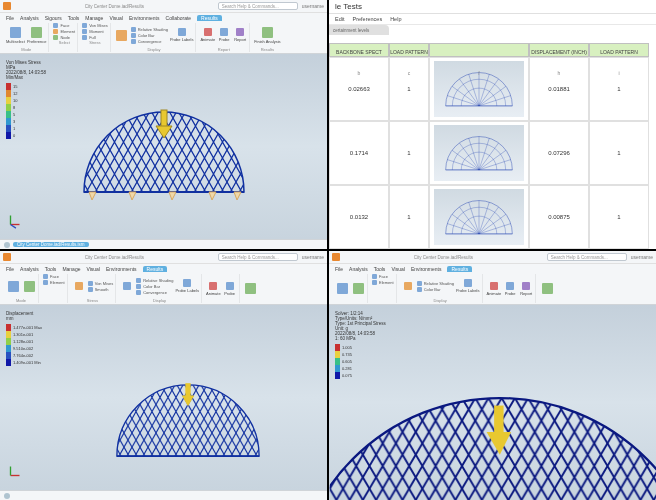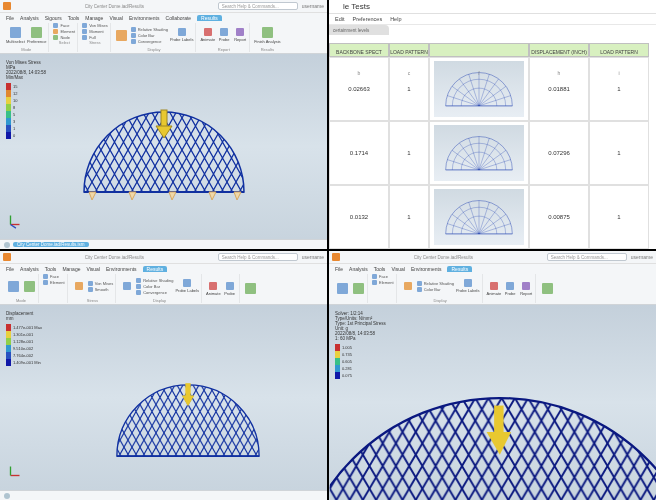--- a/index.html
+++ b/index.html
@@ -35,21 +35,21 @@
 .legend-item{display:flex;align-items:center;gap:2px;height:7px}
 .legend-sw{width:5px;height:7px}
 .legend-val{font-size:4px}
 .dome-svg{position:absolute;left:50%;top:50%;transform:translate(-50%,-45%)}
 .axis-triad{position:absolute;left:6px;bottom:10px;width:18px;height:18px}
 .botbar{height:10px;background:#f4f6f8;border-top:1px solid #d0d4d8;display:flex;align-items:center;font-size:4.5px;padding:0 4px;gap:3px}
 .bb-tab{background:#5fb0e0;color:#fff;padding:0 4px;border-radius:2px;font-size:4.5px}
 .bb-circle{width:6px;height:6px;border-radius:50%;background:#b0c4d0}
 
 .table-panel{background:#fff}
-.tp-title{height:14px;display:flex;align-items:center;padding:0 14px;font-size:8px;color:#333;border-bottom:1px solid #e0e0e0}
+.tp-title{height:14px;display:flex;align-items:center;padding:0 6px;font-size:8px;color:#333;border-bottom:1px solid #e0e0e0}
 .tp-menu{height:11px;display:flex;align-items:center;gap:8px;padding:0 6px;font-size:5.5px;color:#444;border-bottom:1px solid #e8e8e8}
 .tp-sidetab{height:10px;width:60px;background:#e0e0e0;font-size:4.5px;color:#666;display:flex;align-items:center;padding:0 4px;border-radius:0 4px 0 0}
 .tp-table{flex:1;overflow:hidden}
 .tp-headrow{display:grid;grid-template-columns:60px 40px 100px 60px 60px;height:14px;font-size:5px}
 .tp-headrow >div{background:#d8f0c0;border:1px solid #c0c0c0;display:flex;align-items:flex-end;justify-content:center;color:#444;padding-bottom:1px}
 .tp-colletter{position:absolute;display:grid;grid-template-columns:60px 40px 100px 60px 60px;height:8px;font-size:5px;top:35px;left:0;right:0}
 .tp-colletter >div{text-align:center;color:#888}
 .tp-datarow{display:grid;grid-template-columns:60px 40px 100px 60px 60px;height:64px}
 .tp-datarow >div{border:1px solid #e0e0e0;display:flex;align-items:center;justify-content:center;font-size:6px;color:#333}
 .tp-thumb{width:90px;height:56px;background:linear-gradient(180deg,#d0dae2,#e8eef4);display:flex;align-items:center;justify-content:center}

